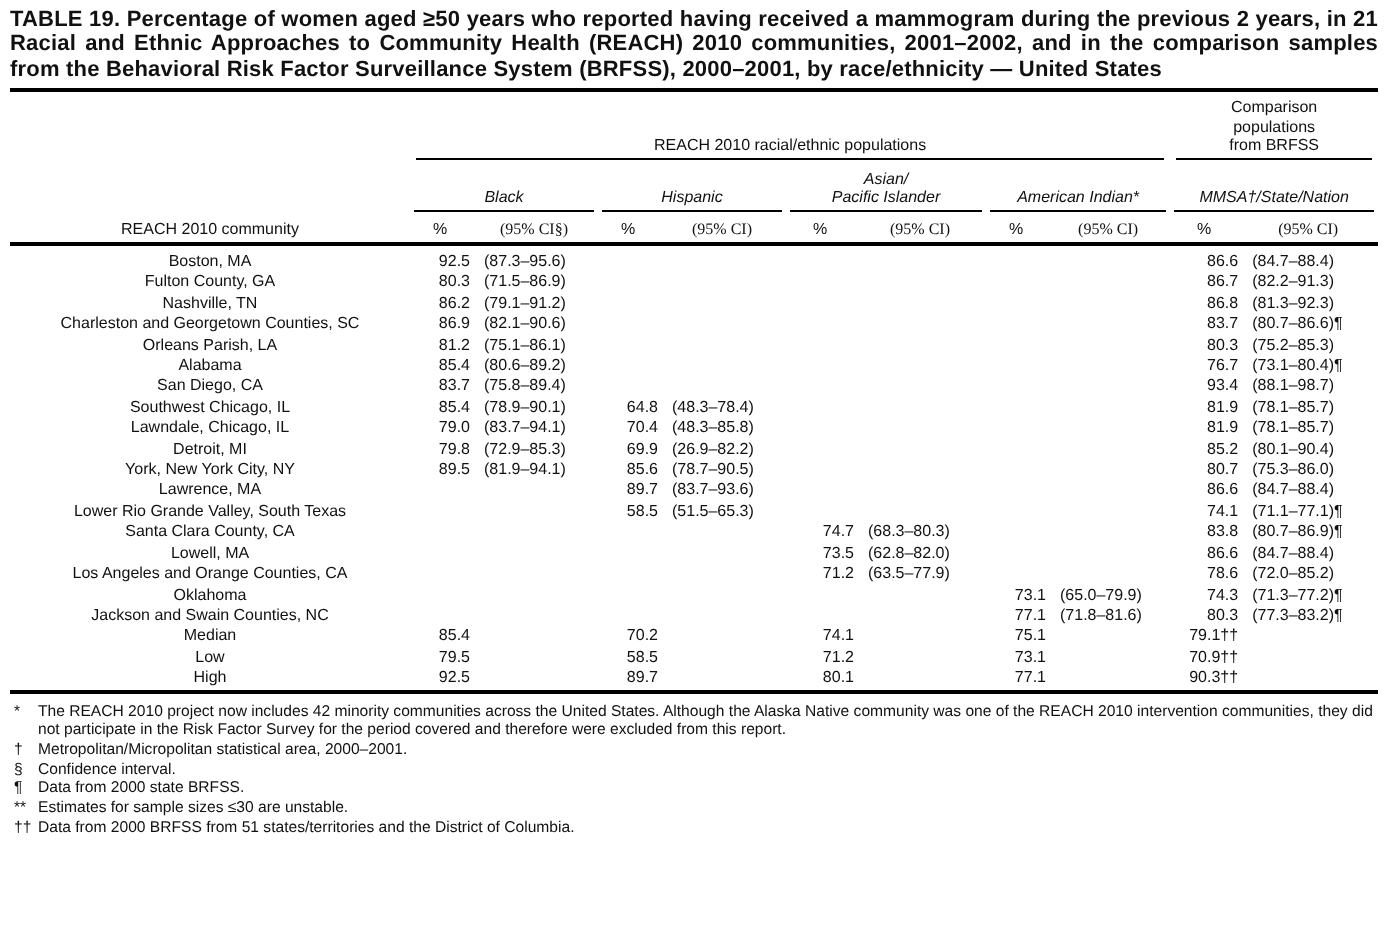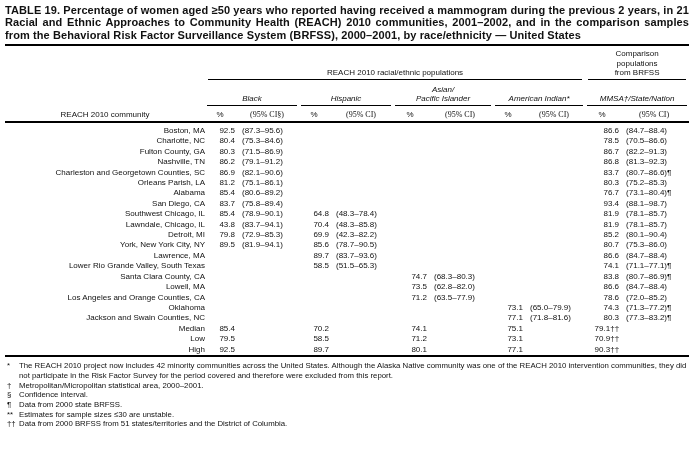--- a/index.html
+++ b/index.html
@@ -31,21 +31,21 @@
     text-align: center; white-space: pre-line; line-height: 9.4px;
   }
   tr.hdr-span th { padding-top: 3px; }
   tr.hdr-grp th { padding-top: 5px; font-style: italic; }
   tr.hdr-cols th { border-bottom: 2px solid #000; padding: 4px 0 2px 0; }
   .h-community { text-align: center; }
   .h-pct { text-align: center; }
   .h-ci { text-align: center; font-family: Liberation Serif, serif; }
   tbody td { line-height: 10.42px; overflow: visible; white-space: nowrap; }
   tbody tr:first-child td { padding-top: 3px; }
-  .c-com { text-align: right; }
+  .c-com { text-align: center; }
   .c-pct { text-align: right; }
   .c-ci  { text-align: left; padding-left: 7px; }
   .footnotes { margin-top: 4px; }
   .fn { display: flex; font-size: 7.8px; line-height: 9.7px; }
   .fn-sym { width: 14px; flex: 0 0 14px; text-align: left; padding-left: 2px; }
   .fn-text { flex: 1; }
 </style>
 </head>
 <body>
 
@@ -118,33 +118,20 @@
         <td class="c-pct"></td>
         <td class="c-ci"></td>
         <td class="c-pct"></td>
         <td class="c-ci"></td>
         <td class="c-pct"></td>
         <td class="c-ci"></td>
         <td class="c-pct">86.6</td>
         <td class="c-ci">(84.7–88.4)</td>
       </tr>
       <tr>
-        <td class="c-com">Charlotte, NC</td>
-        <td class="c-pct">80.4</td>
-        <td class="c-ci">(75.3–84.6)</td>
-        <td class="c-pct"></td>
-        <td class="c-ci"></td>
-        <td class="c-pct"></td>
-        <td class="c-ci"></td>
-        <td class="c-pct"></td>
-        <td class="c-ci"></td>
-        <td class="c-pct">78.5</td>
-        <td class="c-ci">(70.5–86.6)</td>
-      </tr>
-      <tr>
         <td class="c-com">Fulton County, GA</td>
         <td class="c-pct">80.3</td>
         <td class="c-ci">(71.5–86.9)</td>
         <td class="c-pct"></td>
         <td class="c-ci"></td>
         <td class="c-pct"></td>
         <td class="c-ci"></td>
         <td class="c-pct"></td>
         <td class="c-ci"></td>
         <td class="c-pct">86.7</td>
@@ -223,37 +210,37 @@
         <td class="c-ci">(48.3–78.4)</td>
         <td class="c-pct"></td>
         <td class="c-ci"></td>
         <td class="c-pct"></td>
         <td class="c-ci"></td>
         <td class="c-pct">81.9</td>
         <td class="c-ci">(78.1–85.7)</td>
       </tr>
       <tr>
         <td class="c-com">Lawndale, Chicago, IL</td>
-        <td class="c-pct">43.8</td>
+        <td class="c-pct">79.0</td>
         <td class="c-ci">(83.7–94.1)</td>
         <td class="c-pct">70.4</td>
         <td class="c-ci">(48.3–85.8)</td>
         <td class="c-pct"></td>
         <td class="c-ci"></td>
         <td class="c-pct"></td>
         <td class="c-ci"></td>
         <td class="c-pct">81.9</td>
         <td class="c-ci">(78.1–85.7)</td>
       </tr>
       <tr>
         <td class="c-com">Detroit, MI</td>
         <td class="c-pct">79.8</td>
         <td class="c-ci">(72.9–85.3)</td>
         <td class="c-pct">69.9</td>
-        <td class="c-ci">(42.3–82.2)</td>
+        <td class="c-ci">(26.9–82.2)</td>
         <td class="c-pct"></td>
         <td class="c-ci"></td>
         <td class="c-pct"></td>
         <td class="c-ci"></td>
         <td class="c-pct">85.2</td>
         <td class="c-ci">(80.1–90.4)</td>
       </tr>
       <tr>
         <td class="c-com">York, New York City, NY</td>
         <td class="c-pct">89.5</td>

